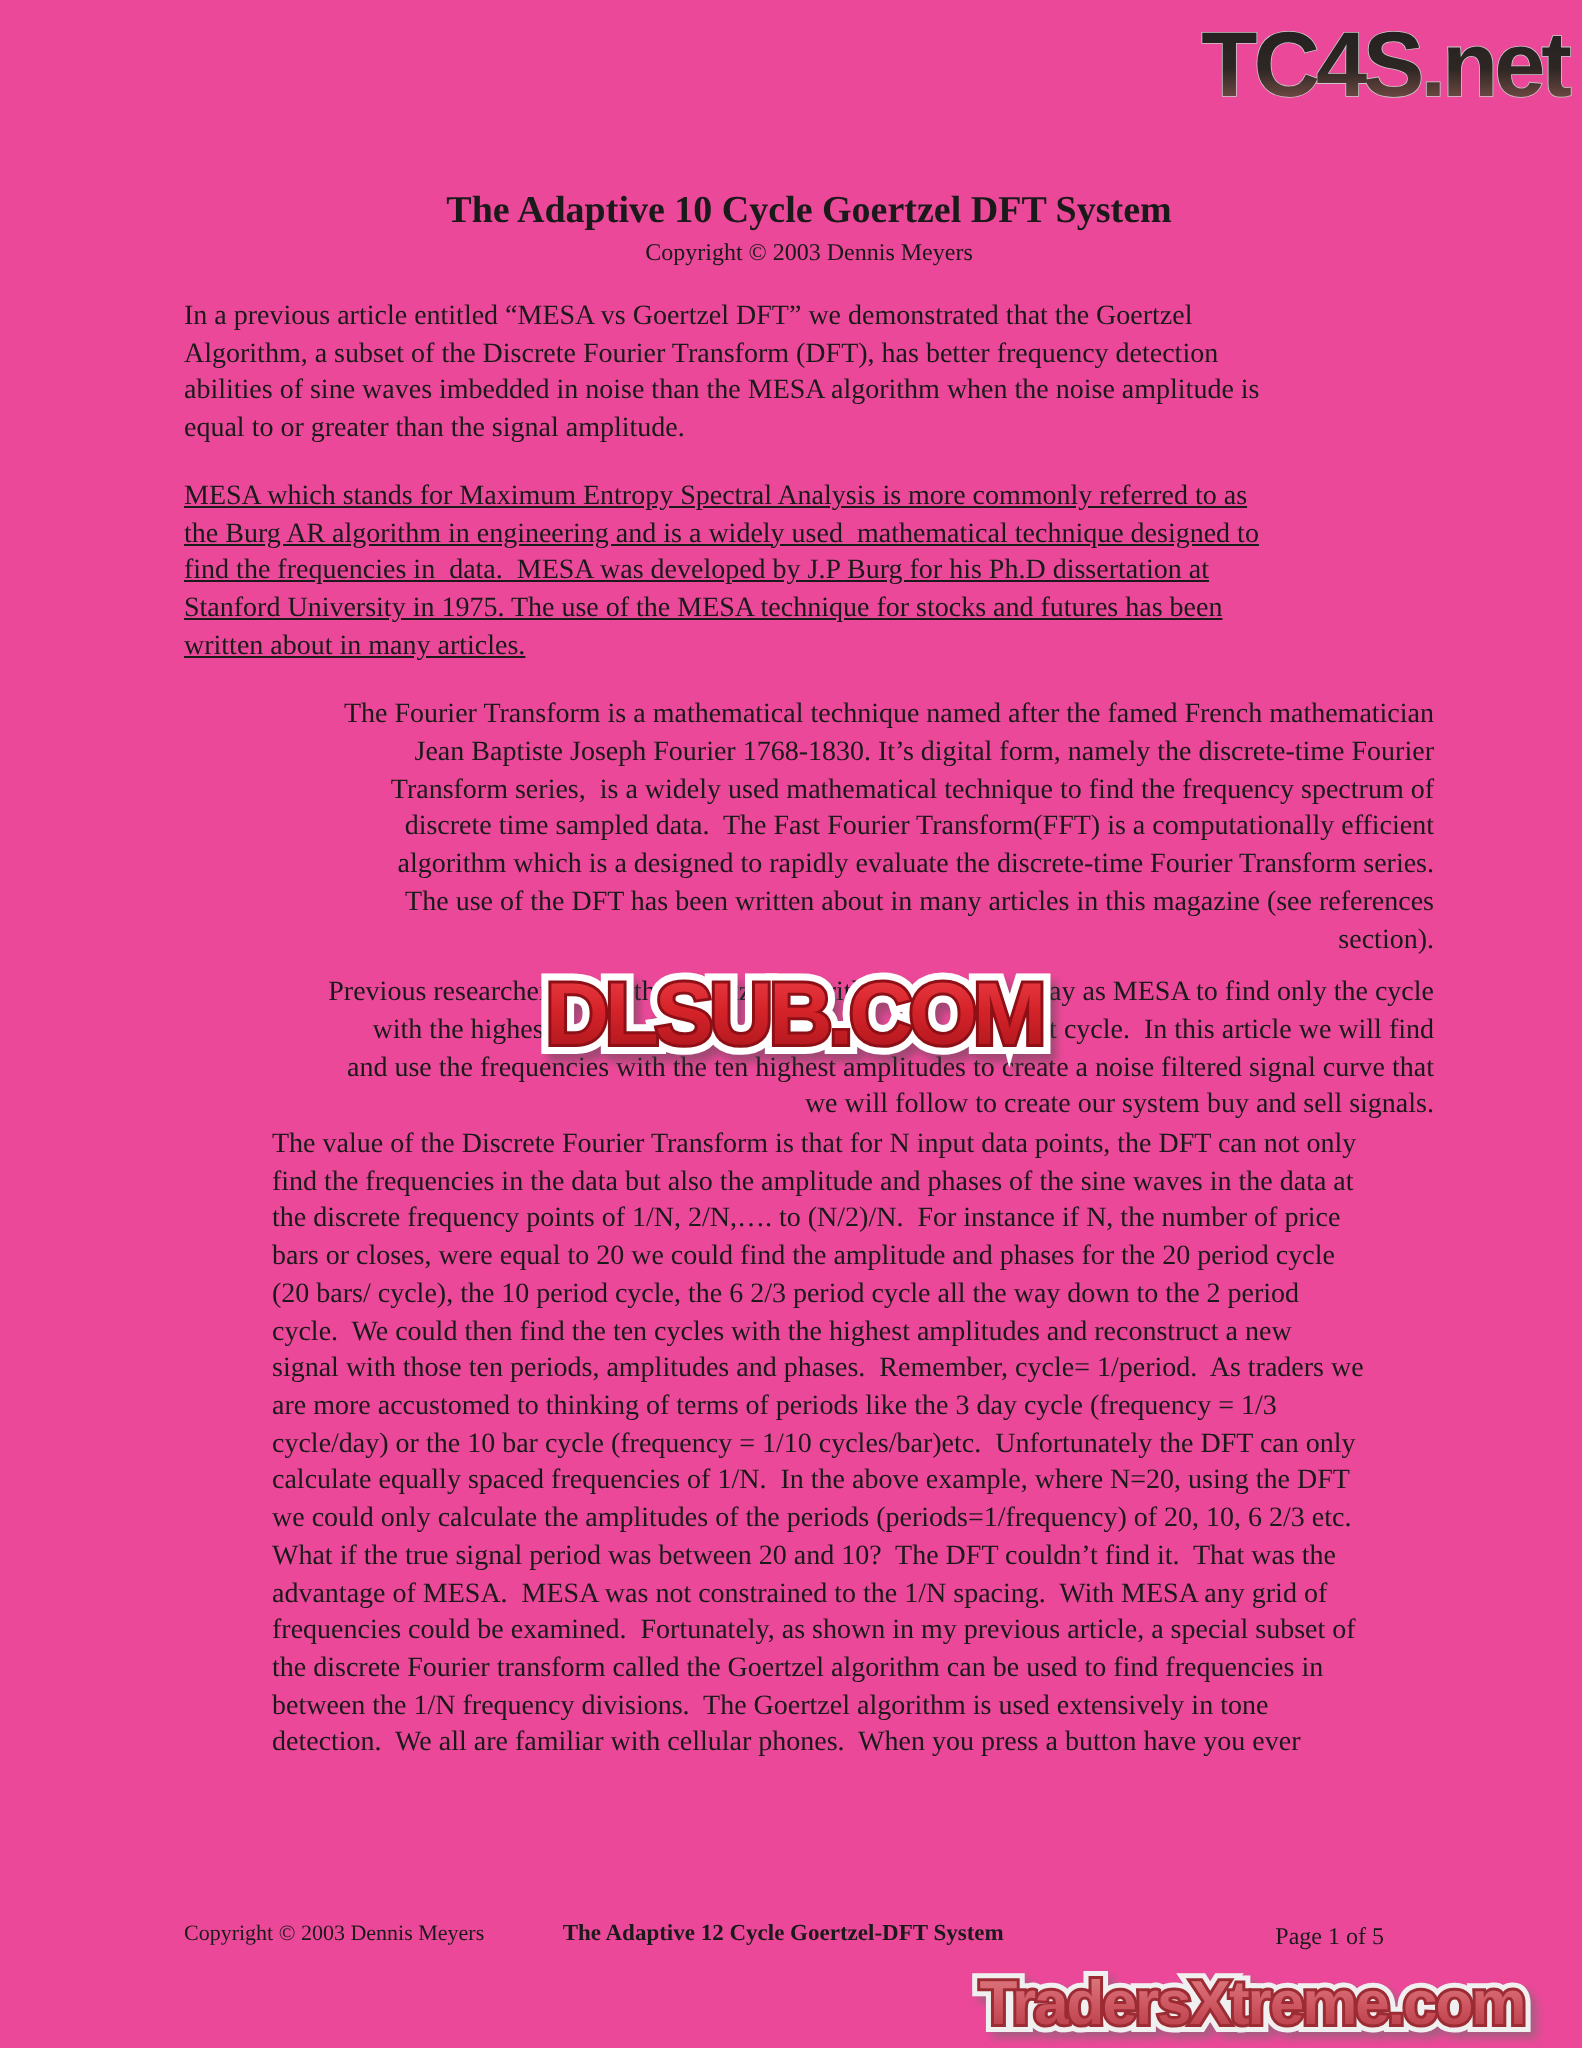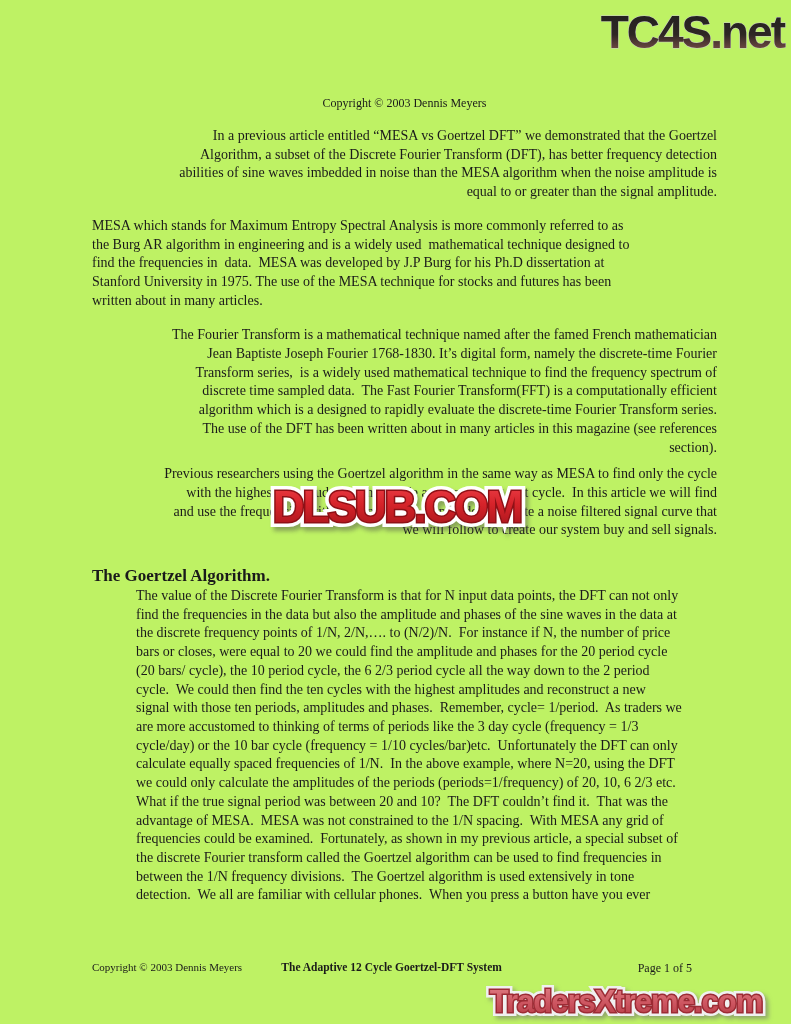--- a/index.html
+++ b/index.html
@@ -1,28 +1,28 @@
 <!DOCTYPE html>
 <html><head>
 <meta charset="utf-8">
 <style>
   html,body{margin:0;padding:0;background:#ffffff;}
-  .page{position:relative;width:791px;height:1024px;background:#bef264;overflow:hidden;
+  .page{position:relative;width:791px;height:1024px;background:#ec4899;overflow:hidden;
         font-family:"Liberation Serif",serif;color:#1a1a1a;}
   
   .logo-top{position:absolute;top:2px;right:2px;width:215px;height:58px;}
   .logo-top text{font-family:"Liberation Sans",sans-serif;font-weight:bold;font-size:46px;
         letter-spacing:-2px;paint-order:stroke;stroke:#c9c9c9;stroke-width:0.8px;}
   
   .article{position:absolute;left:92px;top:94px;width:625px;}
   .title{font-size:19px;font-weight:bold;text-align:center;line-height:23px;}
   .byline{font-size:12px;text-align:center;line-height:14px;margin-top:2px;}
   .para{font-size:14px;line-height:18.7px;white-space:pre;}
-  .p1{margin-top:17px;text-align:right;}
-  .p2{margin-top:15px;}
+  .p1{margin-top:17px;}
+  .p2{margin-top:15px;text-decoration:underline;}
   .p3{margin-top:16px;text-align:right;}
   .p4{margin-top:8px;text-align:right;}
   .section-heading{font-size:17px;font-weight:bold;margin-top:26px;line-height:20px;}
   .p5{margin-top:1px;margin-left:44px;}
   
   .stamp{position:absolute;left:247px;top:478px;width:300px;height:58px;
          filter:drop-shadow(3px 4px 2px rgba(70,70,70,0.45));}
   .stamp text{font-family:"Liberation Sans",sans-serif;font-weight:bold;font-size:44px;letter-spacing:-2px;}
   .stamp .outline-white{stroke:#ffffff;stroke-width:10px;fill:#ffffff;}
   .stamp .outline-dark{stroke:#8e1016;stroke-width:3px;fill:#8e1016;}
@@ -49,20 +49,21 @@
       <linearGradient id="tcGrad" x1="0" y1="0" x2="0" y2="1">
         <stop offset="0%" stop-color="#1f1f1f"></stop>
         <stop offset="55%" stop-color="#2e2724"></stop>
         <stop offset="95%" stop-color="#8a5750"></stop>
       </linearGradient>
     </defs>
     <text x="210" y="46" text-anchor="end" fill="url(#tcGrad)">TC4S.net</text>
   </svg>
 
   <div class="article">
+    <div class="title">The Adaptive 10 Cycle Goertzel DFT System</div>
     <div class="byline">Copyright © 2003 Dennis Meyers</div>
 
     <div class="para p1">In a previous article entitled “MESA vs Goertzel DFT” we demonstrated that the Goertzel
 Algorithm, a subset of the Discrete Fourier Transform (DFT), has better frequency detection
 abilities of sine waves imbedded in noise than the MESA algorithm when the noise amplitude is
 equal to or greater than the signal amplitude.</div>
     <div class="para p2">MESA which stands for Maximum Entropy Spectral Analysis is more commonly referred to as
 the Burg AR algorithm in engineering and is a widely used  mathematical technique designed to
 find the frequencies in  data.  MESA was developed by J.P Burg for his Ph.D dissertation at
 Stanford University in 1975. The use of the MESA technique for stocks and futures has been
@@ -72,21 +73,20 @@
 Transform series,  is a widely used mathematical technique to find the frequency spectrum of
 discrete time sampled data.  The Fast Fourier Transform(FFT) is a computationally efficient
 algorithm which is a designed to rapidly evaluate the discrete-time Fourier Transform series.
 The use of the DFT has been written about in many articles in this magazine (see references
 section).</div>
     <div class="para p4">Previous researchers using the Goertzel algorithm in the same way as MESA to find only the cycle
 with the highest amplitude and then trade a system using that cycle.  In this article we will find
 and use the frequencies with the ten highest amplitudes to create a noise filtered signal curve that
 we will follow to create our system buy and sell signals.</div>
 
-    <div class="section-heading">The Goertzel Algorithm.</div>
     <div class="para p5">The value of the Discrete Fourier Transform is that for N input data points, the DFT can not only
 find the frequencies in the data but also the amplitude and phases of the sine waves in the data at
 the discrete frequency points of 1/N, 2/N,…. to (N/2)/N.  For instance if N, the number of price
 bars or closes, were equal to 20 we could find the amplitude and phases for the 20 period cycle
 (20 bars/ cycle), the 10 period cycle, the 6 2/3 period cycle all the way down to the 2 period
 cycle.  We could then find the ten cycles with the highest amplitudes and reconstruct a new
 signal with those ten periods, amplitudes and phases.  Remember, cycle= 1/period.  As traders we
 are more accustomed to thinking of terms of periods like the 3 day cycle (frequency = 1/3
 cycle/day) or the 10 bar cycle (frequency = 1/10 cycles/bar)etc.  Unfortunately the DFT can only
 calculate equally spaced frequencies of 1/N.  In the above example, where N=20, using the DFT

